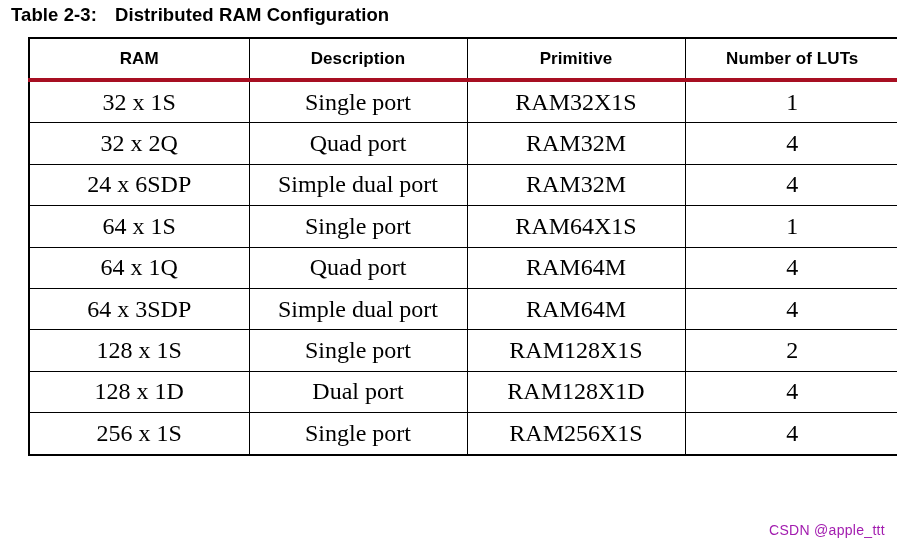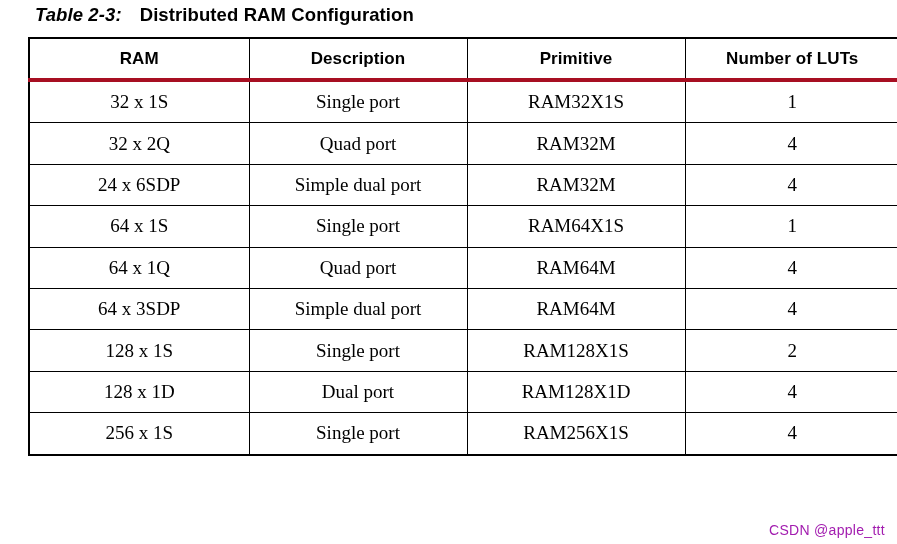--- a/index.html
+++ b/index.html
@@ -23,24 +23,22 @@
     top: 1px;
     height: 28px;
     display: flex;
     align-items: center;
     white-space: nowrap;
   }
   .caption-label {
     font-family: "Liberation Sans", sans-serif;
     font-size: 18.5px;
     font-weight: bold;
-    font-style: italic;
     color: #000000;
     letter-spacing: 0.1px;
-    margin-left: 24px;
   }
   .caption-title {
     font-family: "Liberation Sans", sans-serif;
     font-size: 18.5px;
     font-weight: bold;
     color: #000000;
     margin-left: 18px;
     letter-spacing: 0.1px;
   }
 
@@ -87,21 +85,21 @@
     border-left: 2px solid #000000;
   }
   thead tr.header-row th:last-child {
     border-right: 2px solid #737373;
   }
 
   
   tbody tr.data-row td {
     height: 40.4px;
     font-family: "Liberation Serif", serif;
-    font-size: 19px;
+    font-size: 24px;
     color: #000000;
     border-left: 1px solid #000000;
     border-right: 1px solid #000000;
     border-bottom: 1px solid #000000;
   }
   tbody tr.data-row td:first-child {
     border-left: 2px solid #000000;
   }
   tbody tr.data-row td:last-child {
     border-right: 2px solid #000000;

